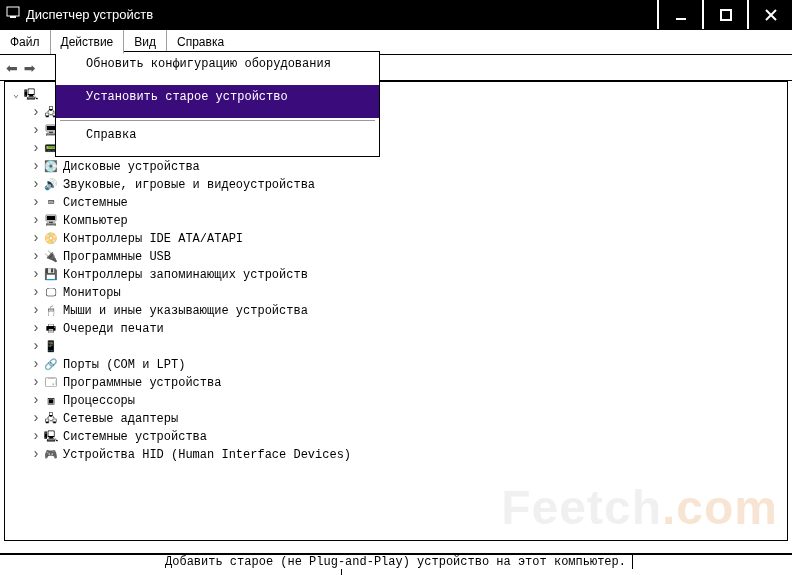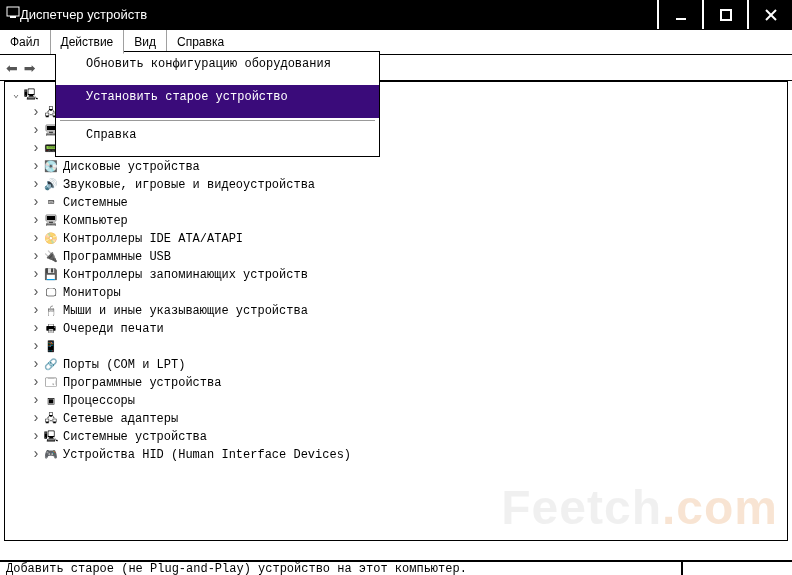--- a/index.html
+++ b/index.html
@@ -1,20 +1,20 @@
 <!DOCTYPE html>
 <html><head>
 <meta charset="utf-8">
 <style>
 * { margin:0; padding:0; box-sizing:border-box; }
 body { font-family:"Segoe UI",Tahoma,sans-serif; font-size:12px; background:#fff; width:792px; height:575px; overflow:hidden; position:relative; }
 
 
 .titlebar { background:#000; color:#fff; height:30px; display:flex; align-items:center; justify-content:space-between; border-bottom:1px solid #000; }
-.titlebar-left { display:flex; align-items:center; gap:0; padding-left:6px; }
+.titlebar-left { display:flex; align-items:center; gap:6px; padding-left:6px; }
 .titlebar-title { font-size:13px; }
 .titlebar-controls { display:flex; height:100%; }
 .titlebar-btn { width:45px; display:flex; align-items:center; justify-content:center; color:#fff; font-size:14px; background:#000; border-left:2px solid #fff; }
 
 
 .menubar { display:flex; background:#fff; height:25px; border-bottom:1px solid #000; }
 .menuitem { padding:2px 10px; font-size:12px; border-right:1px solid #a0a0a0; display:flex; align-items:center; cursor:default; }
 .menuitem.open { background:#fff; border-bottom:1px solid #fff; position:relative; z-index:21; }
 
 
@@ -37,21 +37,21 @@
 .indent1 { padding-left:20px; }
 .ico { width:16px; height:16px; display:inline-flex; align-items:center; justify-content:center; margin-right:4px; font-size:11px; }
 .label { white-space:nowrap; }
 
 
 .watermark { position:absolute; right:14px; bottom:40px; font-size:48px; font-weight:bold; letter-spacing:1px; pointer-events:none; opacity:.22; font-family:Arial,sans-serif; }
 .watermark .g { color:#bfbfbf; }
 .watermark .o { color:#e08a3a; }
 
 
-.statusbar { position:absolute; bottom:0; left:0; right:0; height:15px; border-top:2px solid #000; display:flex; align-items:center; font-family:"Courier New",monospace; font-size:12px; }
+.statusbar { position:absolute; bottom:0; left:0; right:0; height:22px; border-top:2px solid #000; display:flex; align-items:center; font-family:"Courier New",monospace; font-size:12px;flex-direction:column; }
 .status-l { flex:1; padding:0 6px; border-right:1px solid #000; height:100%; display:flex; align-items:center; }
 .status-r { width:110px; border-left:1px solid #000; height:100%; }
 
 
 </style>
 </head>
 <body>
 
 <div class="titlebar">
   <div class="titlebar-left">

